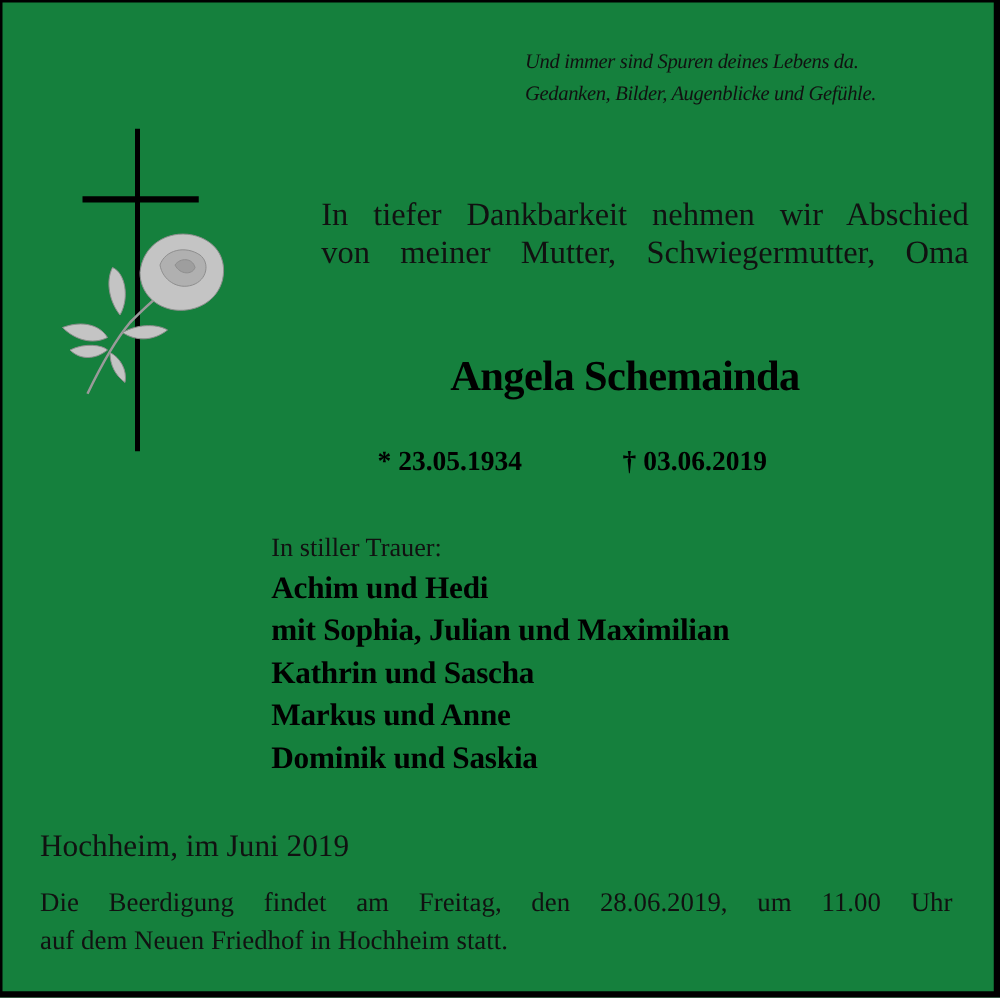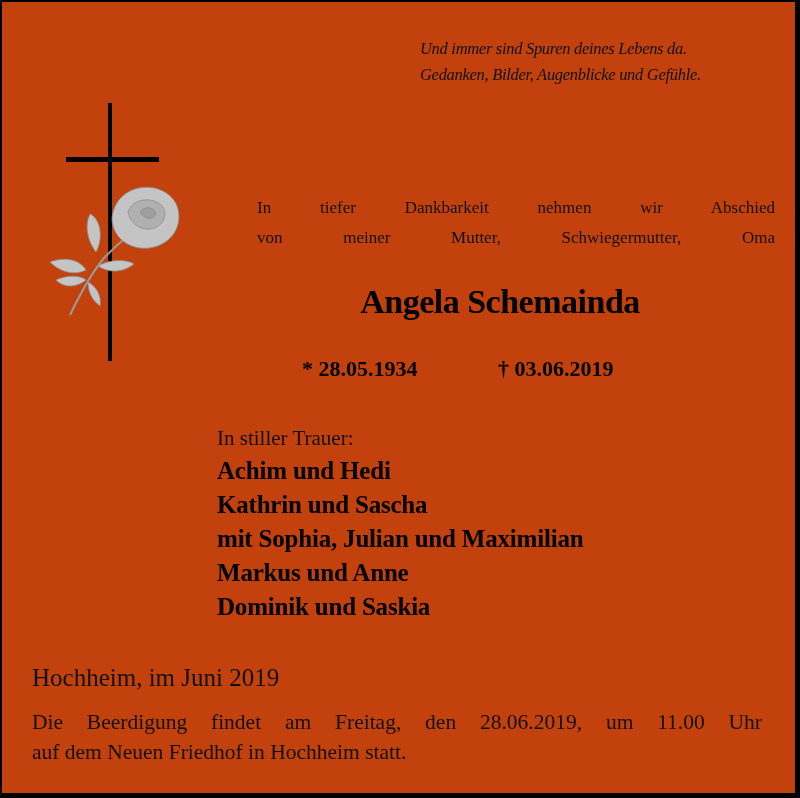--- a/index.html
+++ b/index.html
@@ -2,32 +2,32 @@
 <html><head>
   <meta charset="utf-8">
   <style>
     html, body { margin: 0; padding: 0; background: #ffffff; }
     body { width: 800px; height: 798px; position: relative; overflow: hidden; }
     .frame {
       position: absolute; left: 0; top: 0;
       width: 800px; height: 798px; box-sizing: border-box;
       border-left: 2px solid #000; border-top: 2px solid #000;
       border-right: 5px solid #000; border-bottom: 5px solid #000;
-      background: #c2410c;
+      background: #15803d;
     }
     .serif { font-family: "Liberation Serif", "DejaVu Serif", serif; color: #111; }
     .poem {
       position: absolute; left: 418px; top: 34px; width: 370px;
       font-style: italic; font-size: 16.5px; line-height: 26px; letter-spacing: -0.3px;
     }
     .poem div { white-space: nowrap; }
     .cross-rose { position: absolute; left: 40px; top: 98px; width: 160px; height: 262px; }
     .intro {
       position: absolute; left: 255px; top: 155px; width: 518px;
-      font-size: 17px; line-height: 30px; text-align: justify; margin-top: 36px;
+      font-size: 26px; line-height: 30px; text-align: justify;
     }
     .intro div { white-space: nowrap; }
     .intro .j { text-align: justify; text-align-last: justify; }
     .name {
       position: absolute; left: 238px; top: 270px; width: 520px; text-align: center;
       font-weight: bold; font-size: 34px; line-height: 60px; letter-spacing: -0.5px; color: #000;
     }
     .dates {
       position: absolute; left: 300px; top: 352px; width: 360px;
       font-weight: bold; font-size: 22px; line-height: 30px; color: #000;
@@ -75,29 +75,29 @@
   </div>
 
   <div class="intro">
     <div class="j">In tiefer Dankbarkeit nehmen wir Abschied</div>
     <div class="j">von meiner Mutter, Schwiegermutter, Oma</div>
   </div>
 
   <div class="name">Angela Schemainda</div>
 
   <div class="dates">
-    <span class="born">* 28.05.1934</span>
+    <span class="born">* 23.05.1934</span>
     <span class="died">† 03.06.2019</span>
   </div>
 
   <div class="mourners">
     <div class="heading">In stiller Trauer:</div>
     <div class="m">Achim und Hedi</div>
+    <div class="m">mit Sophia, Julian und Maximilian</div>
     <div class="m">Kathrin und Sascha</div>
-    <div class="m">mit Sophia, Julian und Maximilian</div>
     <div class="m">Markus und Anne</div>
     <div class="m">Dominik und Saskia</div>
   </div>
 
   <div class="place">Hochheim, im Juni 2019</div>
 
   <div class="burial">
     <div class="j">Die Beerdigung findet am Freitag, den 28.06.2019, um 11.00 Uhr</div>
     <div>auf dem Neuen Friedhof in Hochheim statt.</div>
   </div>

